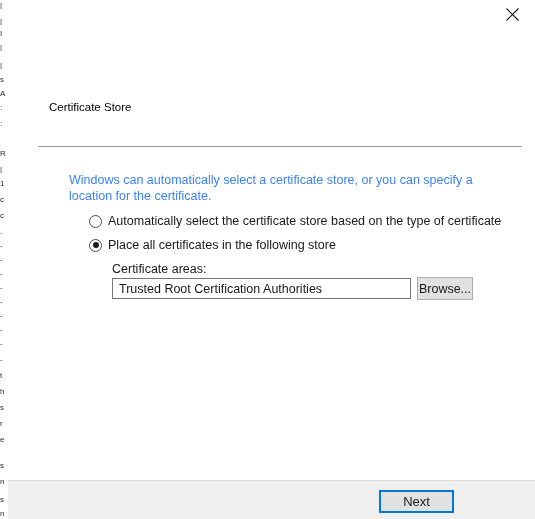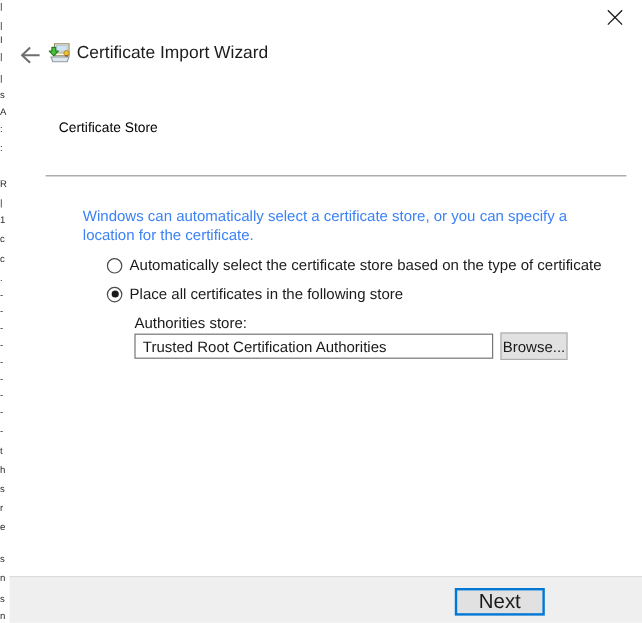--- a/index.html
+++ b/index.html
@@ -247,21 +247,21 @@
   .btn-next {
     position: absolute;
     left: 371px;
     top: 9px;
     width: 75px;
     height: 23px;
     box-sizing: border-box;
     border: 2px solid #0078d7;
     background: #e1e1e1;
     font-family: "Liberation Sans", sans-serif;
-    font-size: 17px;
+    font-size: 13px;
     color: #1a1a1a;
     border-radius: 0;
     cursor: default;
     padding: 0;
   }
   .btn-cancel {
     position: absolute;
     left: 452px;
     top: 9px;
     width: 75px;
@@ -319,65 +319,39 @@
 <div class="dialog">
 
   <div class="titlebar">
     <div class="close-btn">
       <svg width="13" height="13" viewBox="0 0 13 13" aria-hidden="true">
         <path d="M0.5 0.5 L12.5 12.5 M12.5 0.5 L0.5 12.5" stroke="#1a1a1a" stroke-width="1.1" fill="none"></path>
       </svg>
     </div>
   </div>
 
-  <div class="header-row">
-    <div class="back-arrow">
-      <svg width="17" height="14" viewBox="0 0 17 14" aria-hidden="true">
-        <path d="M7.5 1.2 L1.4 7 L7.5 12.8" stroke="#6e6e6e" stroke-width="1.7" fill="none" stroke-linecap="square"></path>
-        <path d="M1.6 7 L16 7" stroke="#6e6e6e" stroke-width="1.7" fill="none"></path>
-      </svg>
-    </div>
-
-    <div class="wiz-icon">
-      <svg width="20" height="20" viewBox="0 0 20 20" aria-hidden="true">
-
-        <rect x="5.5" y="2.5" width="12" height="10" fill="#fdfbef" stroke="#9a8f6a" stroke-width="1"></rect>
-        <rect x="7" y="4" width="9" height="4.6" fill="#cfe3f2" stroke="#9fb9cc" stroke-width="0.6"></rect>
-        <rect x="7" y="9.6" width="6.5" height="0.9" fill="#b0a57e"></rect>
-
-        <circle cx="15.4" cy="10.3" r="2.2" fill="#e8c23a" stroke="#a8851a" stroke-width="0.7"></circle>
-        <path d="M14.7 12.2 L14.2 14.6 L15.4 13.8 L16.6 14.6 L16.1 12.2 Z" fill="#d94b3a" stroke="#9c2f22" stroke-width="0.5"></path>
-
-        <path d="M2.5 13.5 L17.5 13.5 L16 17.5 L4 17.5 Z" fill="#dfe6ec" stroke="#8d9aa6" stroke-width="0.9"></path>
-
-        <path d="M3.2 5.5 L6.4 5.5 L6.4 8.6 L8.6 8.6 L4.8 12.6 L1 8.6 L3.2 8.6 Z" fill="#49c03a" stroke="#2a7d22" stroke-width="0.9" stroke-linejoin="round"></path>
-      </svg>
-    </div>
-
-    <div class="wiz-title">Certificate Import Wizard</div>
-  </div>
 
   <div class="content">
 
     <div class="sec-title">Certificate Store</div>
     <div class="divider"></div>
 
     <div class="para">Windows can automatically select a certificate store, or you can specify a location for the certificate.</div>
 
     <div class="radio-row opt1">
       <span class="radio-mark"></span>
       <span class="radio-label">Automatically select the certificate store based on the type of certificate</span>
     </div>
 
     <div class="radio-row opt2">
       <span class="radio-mark checked"></span>
       <span class="radio-label">Place all certificates in the following store</span>
     </div>
 
-    <div class="field-label">Authorities store:</div>
+    <div class="field-label">Certificate areas:</div>
     <input class="store-input" type="text" value="Trusted Root Certification Authorities" style="">
     <button class="browse-btn">Browse...</button>
 
   </div>
 
   <div class="footer">
     <button class="btn-next">Next</button>
   </div>
 
 </div>

